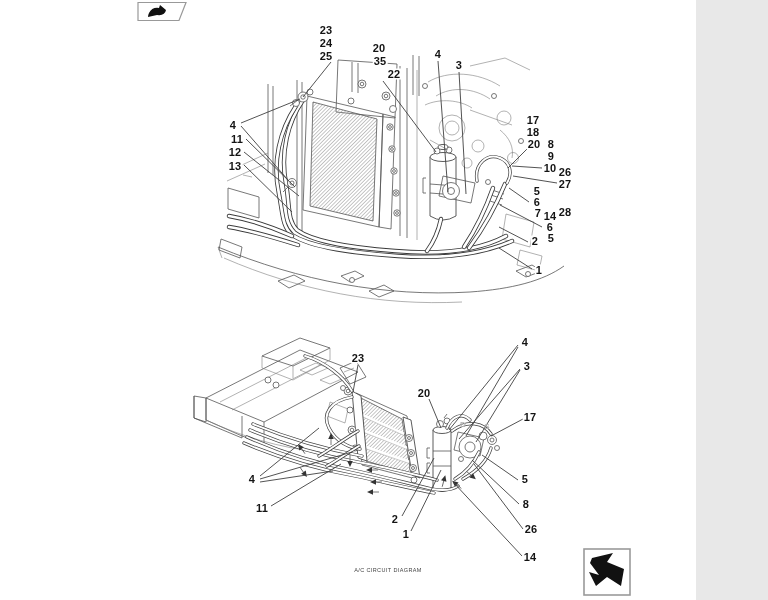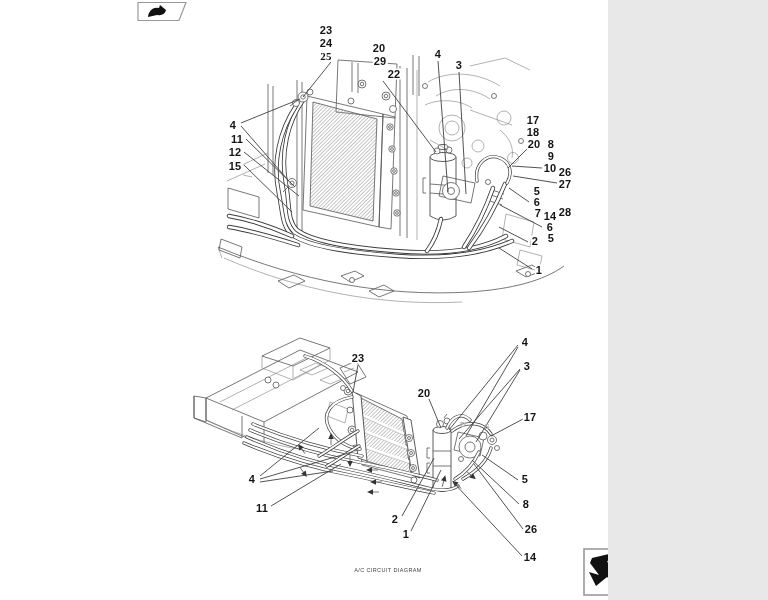--- a/index.html
+++ b/index.html
@@ -1,16 +1,16 @@
 <!DOCTYPE html>
 <html><head>
 <meta charset="utf-8">
 <style>
   html,body{margin:0;padding:0;background:#e8e8e8;}
-  .page{position:relative;width:608px;height:600px;background:#ffffff;overflow:hidden;
+  .page{position:relative;width:696px;height:600px;background:#ffffff;overflow:hidden;
         font-family:"Liberation Sans",sans-serif;}
   .art{position:absolute;left:0;top:0;}
   .callout{position:absolute;transform:translate(-50%,-50%);font:bold 11px "Liberation Sans",sans-serif;
            color:#141414;background:#ffffff;padding:0 1px;line-height:1;letter-spacing:.2px;cursor:pointer;}
   .port{position:absolute;transform:translate(-50%,-50%);font:bold 8px "Liberation Sans",sans-serif;color:#b3b3b3;}
   .caption{position:absolute;left:388px;top:567px;transform:translate(-50%,0);
            font:5.5px "Liberation Sans",sans-serif;color:#444;letter-spacing:.4px;white-space:nowrap;}
   
   .ln{stroke:#555;stroke-width:.8;fill:none}
   .ln2{stroke:#7d7d7d;stroke-width:.6;fill:none}
@@ -372,30 +372,30 @@
     <rect x="584" y="549" width="46" height="46" fill="#fff" stroke="#9a9a9a" stroke-width="1.6"></rect>
     <g>
       <path d="M592,558 L613,553 L607,562 L624,569 L621,586 L607,577 L596,586 L589,572 L599,575 L590,563 Z" fill="#111"></path>
     </g>
   </g>
 </svg>
 
 <div id="top-callouts">
       <span class="callout" style="left: 326px; top: 30px;">23</span>
       <span class="callout" style="left: 326px; top: 43px;">24</span>
-      <span class="callout" style="left: 326px; top: 56px; font-family: Liberation Serif, serif;">25</span>
+      <span class="callout" style="left: 326px; top: 56px;">25</span>
       <span class="callout" style="left: 379px; top: 48px;">20</span>
-      <span class="callout" style="left: 380px; top: 61px;">29</span>
+      <span class="callout" style="left: 380px; top: 61px;">35</span>
       <span class="callout" style="left: 379px; top: 74px; margin-left: 15px;">22</span>
       <span class="callout" style="left: 438px; top: 54px;">4</span>
       <span class="callout" style="left: 459px; top: 65px;">3</span>
       <span class="callout" style="left: 233px; top: 125px;">4</span>
       <span class="callout" style="left: 237px; top: 139px;">11</span>
       <span class="callout" style="left: 235px; top: 152px;">12</span>
-      <span class="callout" style="left: 235px; top: 166px;">15</span>
+      <span class="callout" style="left: 235px; top: 166px;">13</span>
       <span class="callout" style="left: 533px; top: 120px;">17</span>
       <span class="callout" style="left: 533px; top: 132px;">18</span>
       <span class="callout" style="left: 534px; top: 144px;">20</span>
       <span class="callout" style="left: 551px; top: 144px;">8</span>
       <span class="callout" style="left: 551px; top: 156px;">9</span>
       <span class="callout" style="left: 550px; top: 168px;">10</span>
       <span class="callout" style="left: 565px; top: 172px;">26</span>
       <span class="callout" style="left: 565px; top: 184px;">27</span>
       <span class="callout" style="left: 565px; top: 212px;">28</span>
       <span class="callout" style="left: 537px; top: 191px;">5</span>

